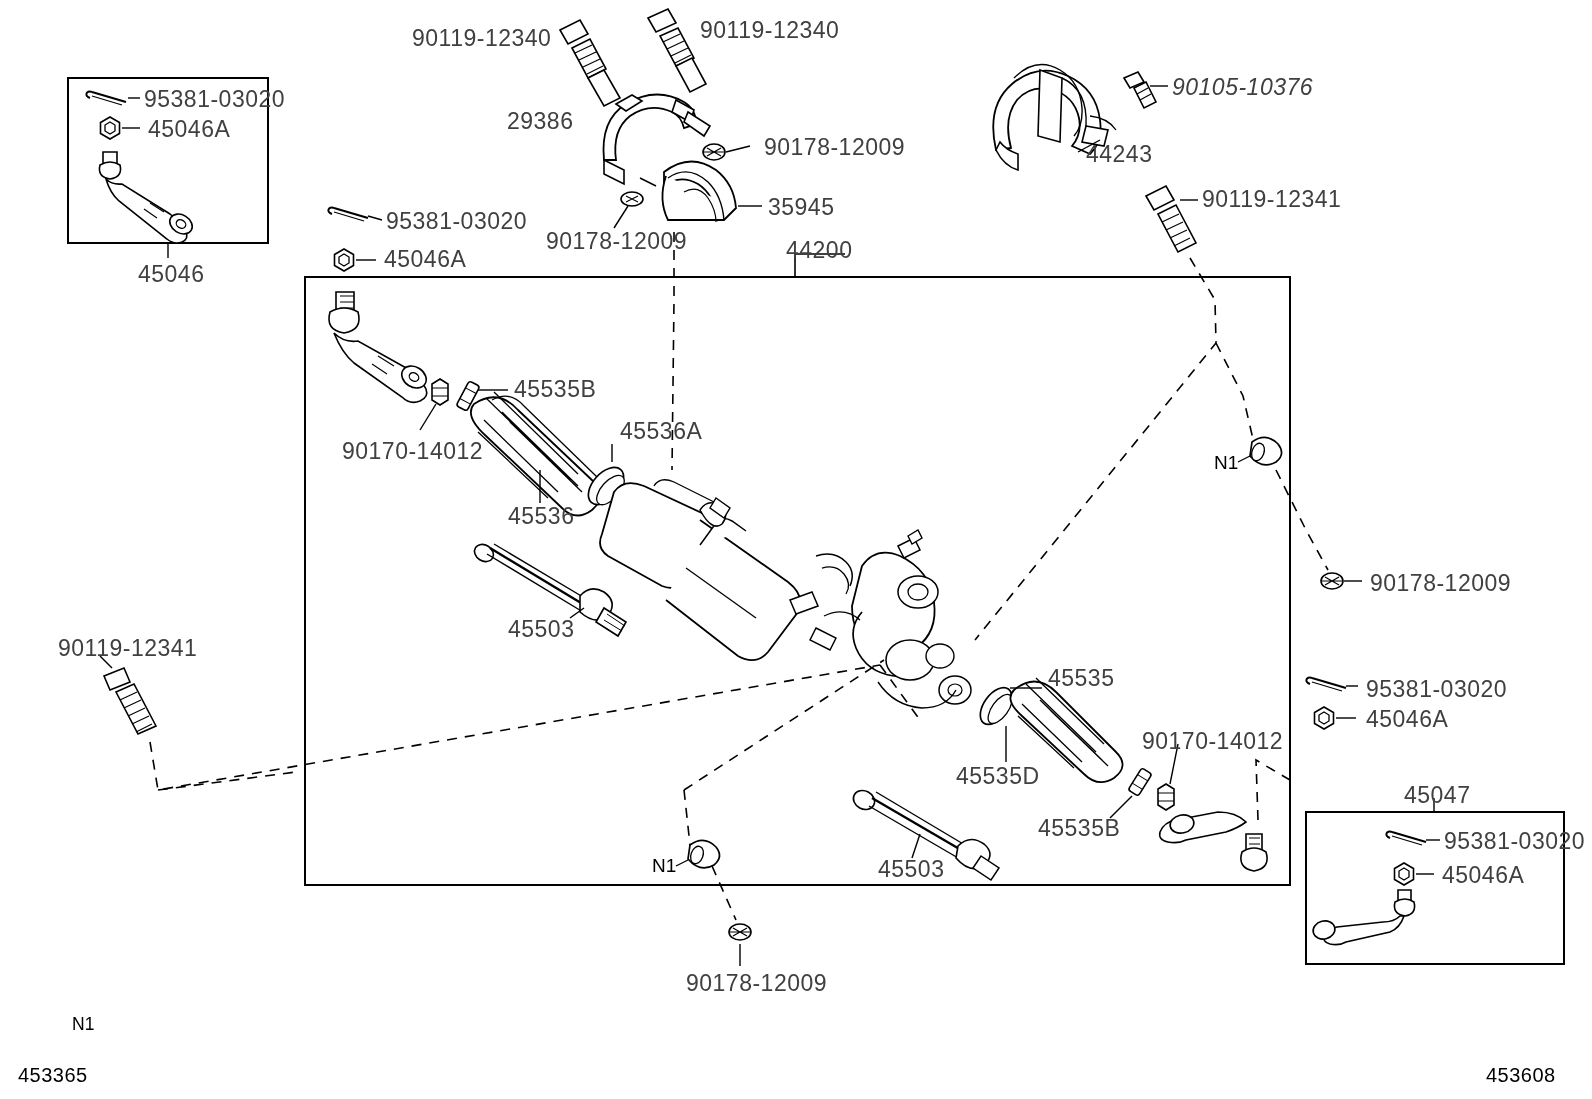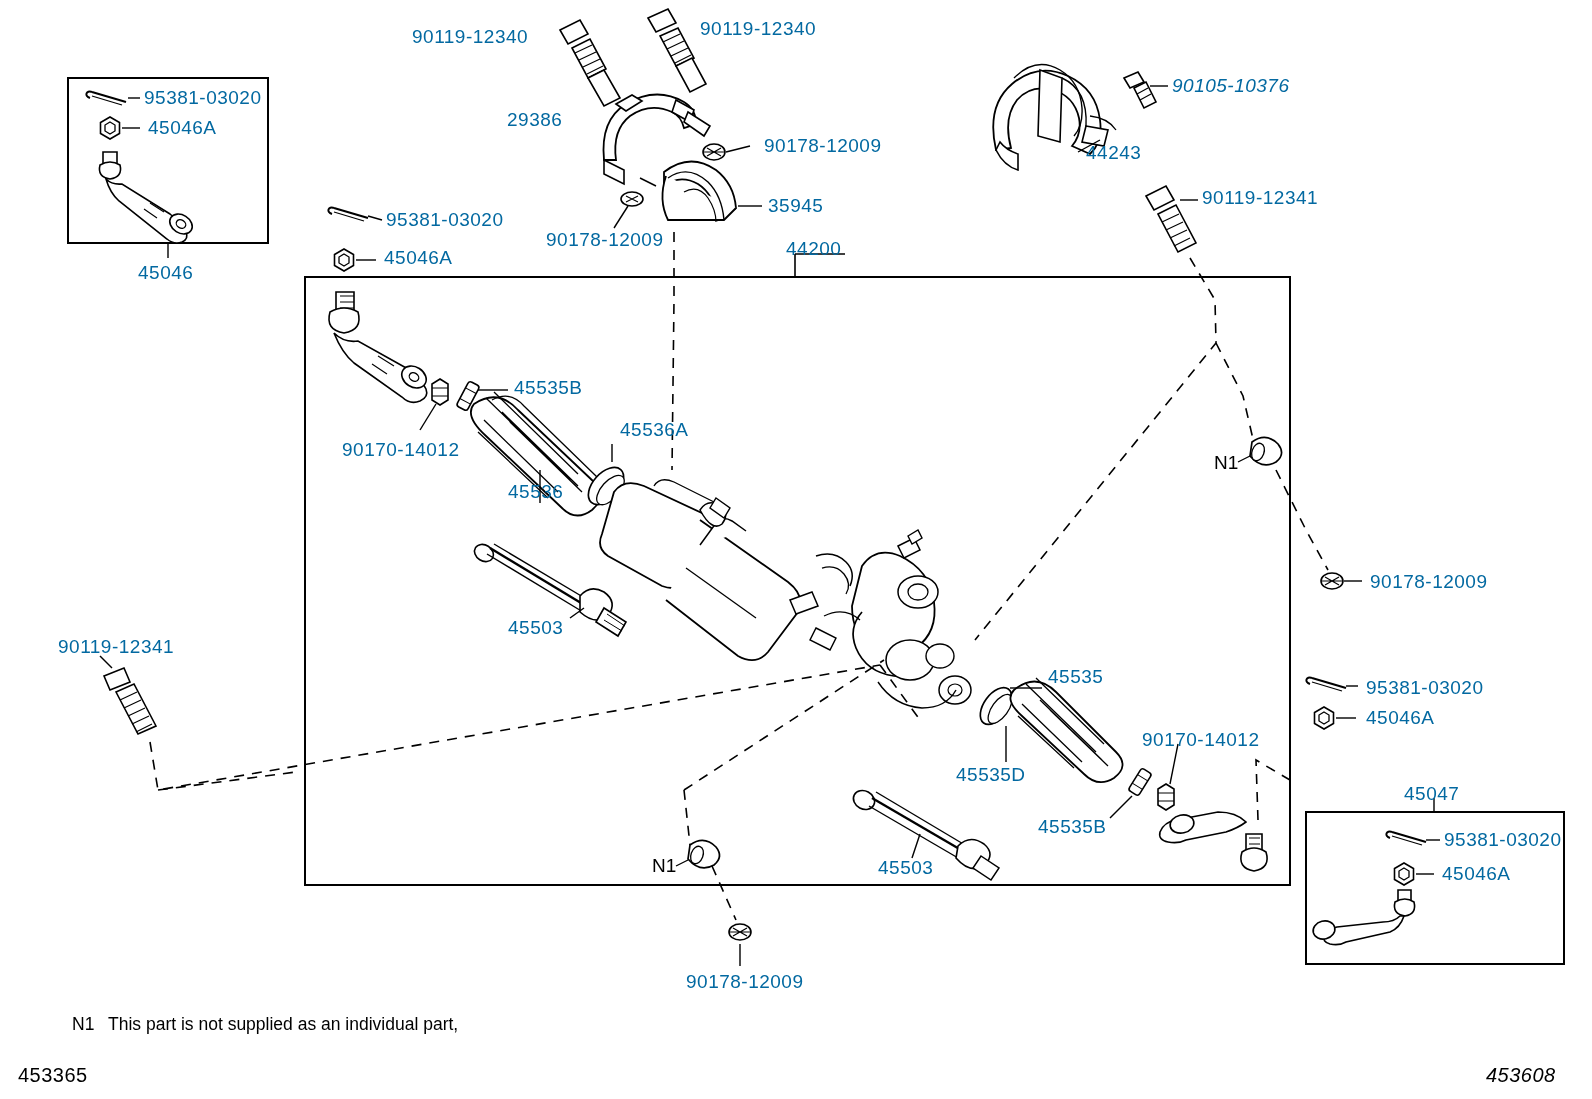--- a/index.html
+++ b/index.html
@@ -20,23 +20,23 @@
     position: absolute;
     left: 0;
     top: 0;
     width: 1592px;
     height: 1099px;
     pointer-events: none;
   }
   .lbl {
     position: absolute;
     font-family: "Liberation Sans", sans-serif;
-    font-size: 19px;
+    font-size: 23px;
     letter-spacing: 0.5px;
-    color: #0369a1;
+    color: #404040;
     white-space: nowrap;
     line-height: 1;
   }
   .note {
     position: absolute;
     font-size: 17.5px;
     line-height: 1.45;
     white-space: nowrap;
   }
   .corner {
@@ -380,21 +380,21 @@
   <div class="lbl" style="left:1202px; top:188px;">90119-12341</div>
 
   <div class="lbl" style="left:386px; top:210px;">95381-03020</div>
   <div class="lbl" style="left:384px; top:248px;">45046A</div>
 
   <div class="lbl" style="left:786px; top:239px;">44200</div>
 
   <div class="lbl" style="left:514px; top:378px;">45535B</div>
   <div class="lbl" style="left:580px; top:420px;margin-left:40px;">45536A</div>
   <div class="lbl" style="left:342px; top:440px;">90170-14012</div>
-  <div class="lbl" style="left:508px; top:482px;text-align:right;">45536</div>
+  <div class="lbl" style="left:508px; top:505px;text-align:right;">45536</div>
   <div class="lbl" style="left:508px; top:618px;">45503</div>
 
   <div class="lbl" style="left:58px; top:637px;">90119-12341</div>
 
   <div class="lbl" style="left:1370px; top:572px;">90178-12009</div>
   <div class="lbl" style="left:1366px; top:678px;">95381-03020</div>
   <div class="lbl" style="left:1366px; top:708px;">45046A</div>
 
   <div class="lbl" style="left:1048px; top:667px;">45535</div>
   <div class="lbl" style="left:1142px; top:730px;">90170-14012</div>
@@ -404,18 +404,17 @@
   <div class="lbl" style="left:686px; top:972px;">90178-12009</div>
 
   <div class="lbl" style="left:1404px; top:784px;">45047</div>
   <div class="lbl" style="left:1444px; top:830px;">95381-03020</div>
   <div class="lbl" style="left:1442px; top:864px;">45046A</div>
 
   <div class="n1tag" style="left:1214px; top:452px;">N1</div>
   <div class="n1tag" style="left:652px; top:855px;">N1</div>
 
   <div class="note" style="left:72px; top:1012px;">N1</div>
-  <div class="note" style="left:108px; top:1012px;">This part is not supplied as an individual part,</div>
 
   <div class="corner" style="left:18px; top:1064px;">453365</div>
-  <div class="corner" style="left:1486px; top:1064px;font-style:italic;">453608</div>
+  <div class="corner" style="left:1486px; top:1064px;">453608</div>
 
 </div>
 
 </body></html>

